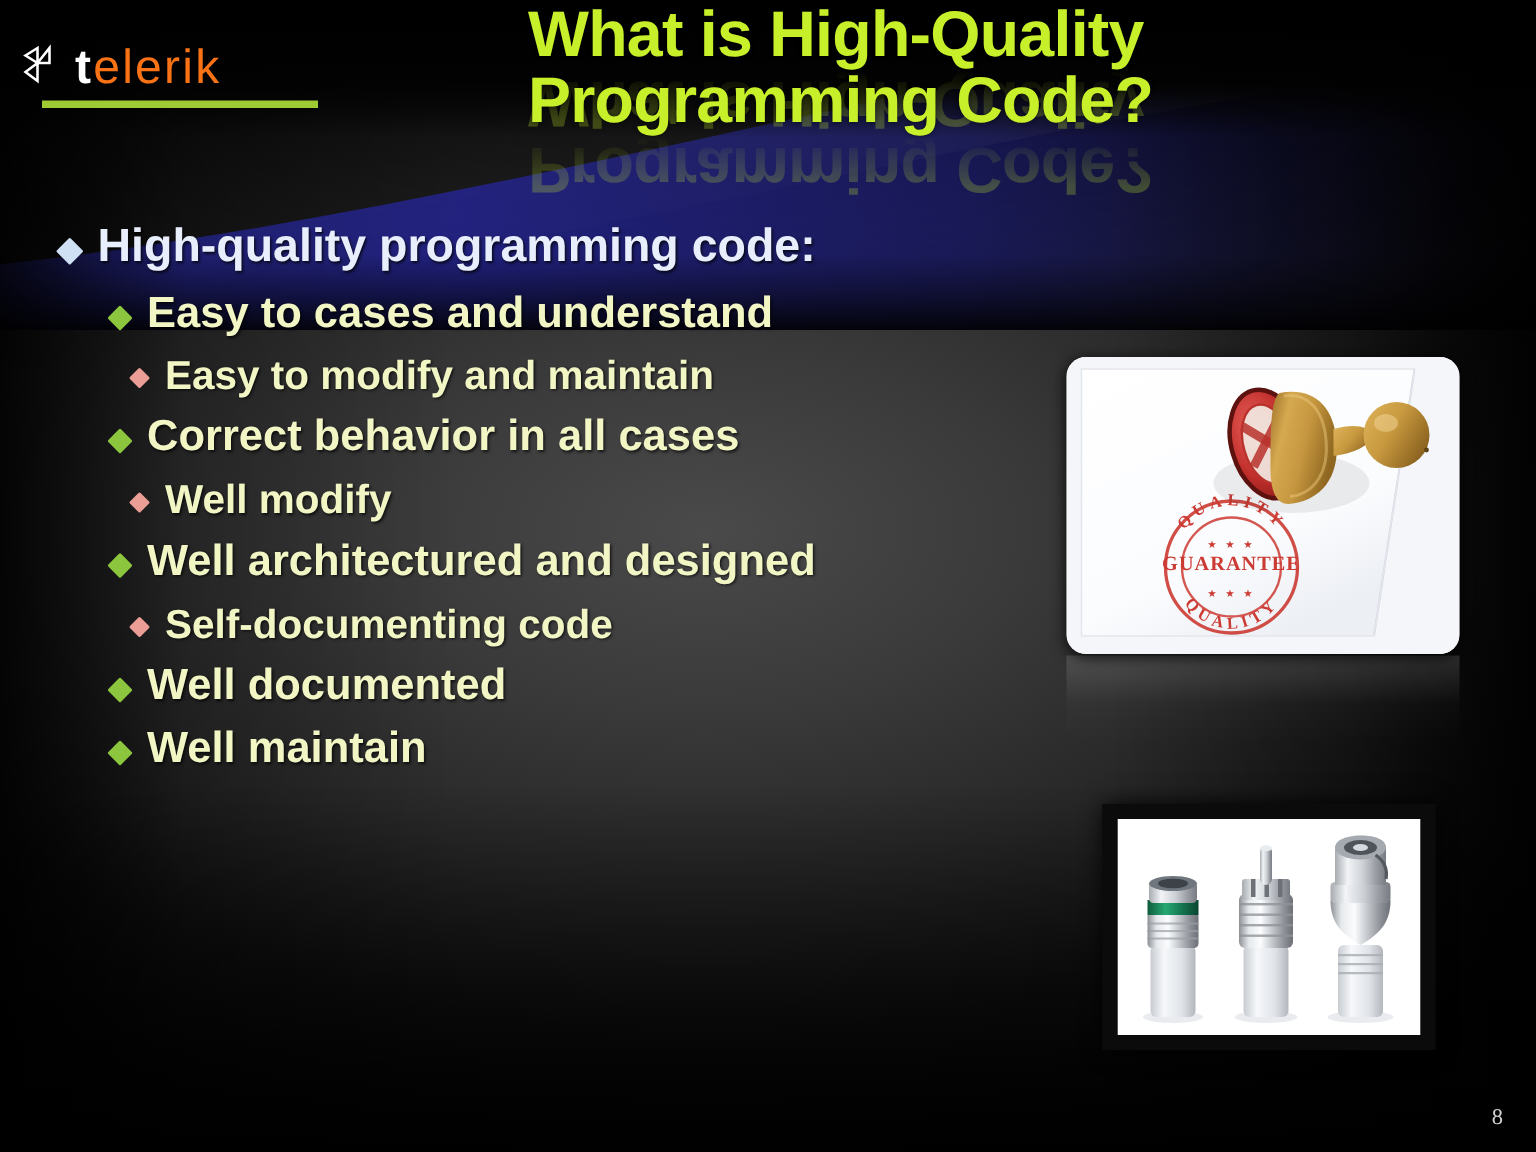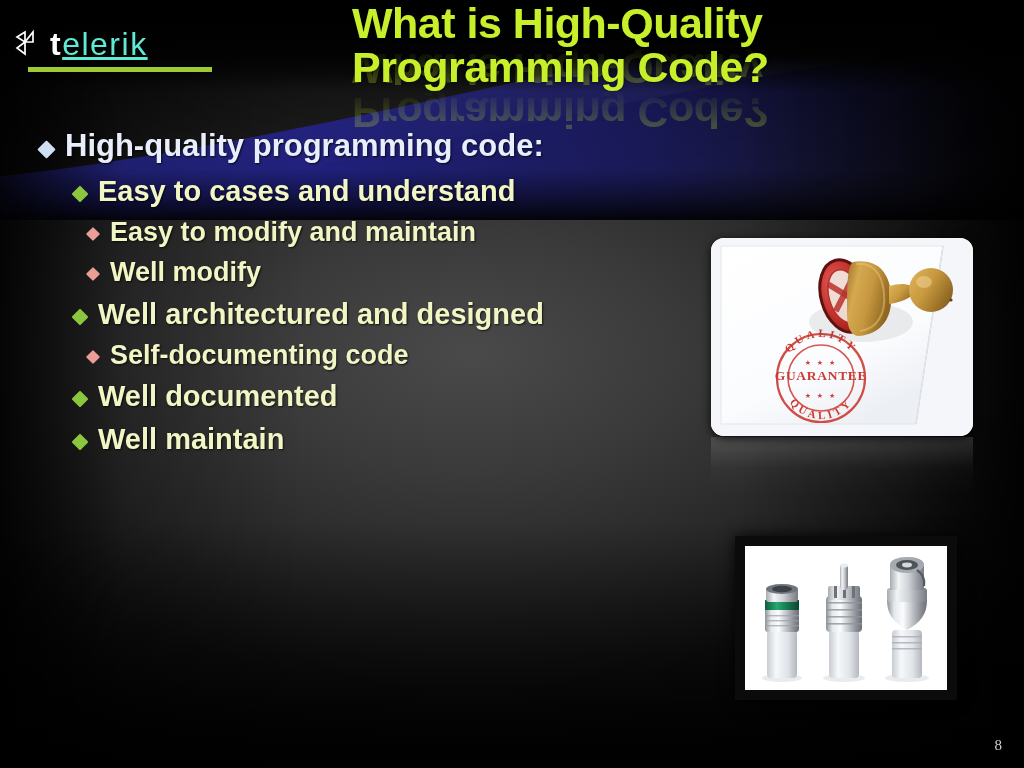--- a/index.html
+++ b/index.html
@@ -69,21 +69,21 @@
     width: 30px;
     height: 30px;
     flex: 0 0 auto;
   }
   .logo-text {
     font-size: 32px;
     letter-spacing: 1.5px;
     line-height: 1;
   }
   .logo-text .t { color: #ffffff; font-weight: bold; }
-  .logo-text .rest { color: #5eead4; font-weight: normal; text-decoration: underline; }
+  .logo-text .rest { color: #f97316; font-weight: normal; }
   .logo-rule {
     margin-top: 3px;
     margin-left: 14px;
     width: 184px;
     height: 5px;
     background: #9ecb34;
   }
 
   
   .title-wrap {
@@ -112,21 +112,21 @@
     -webkit-mask-image: linear-gradient(to top, rgba(0,0,0,0) 0%, rgba(0,0,0,0.85) 80%);
     mask-image: linear-gradient(to top, rgba(0,0,0,0) 0%, rgba(0,0,0,0.85) 80%);
     pointer-events: none;
     text-shadow: none;
   }
 
   
   .body {
     position: absolute;
     left: 0;
-    top: 130px;
+    top: 148px;
     width: 720px;
     z-index: 7;
   }
   .bullet {
     display: flex;
     align-items: flex-start;
     gap: 12px;
   }
   .dia {
     flex: 0 0 auto;
@@ -287,20 +287,24 @@
       <span class="dia"></span>
       <span class="btext">High-quality programming code:</span>
     </div>
     <div class="bullet lvl2">
       <span class="dia"></span>
       <span class="btext">Easy to cases and understand</span>
     </div>
     <div class="bullet lvl3">
       <span class="dia"></span>
       <span class="btext">Easy to modify and maintain</span>
+    </div>
+    <div class="bullet lvl2">
+      <span class="dia"></span>
+      <span class="btext">Correct behavior in all cases</span>
     </div>
     <div class="bullet lvl3">
       <span class="dia"></span>
       <span class="btext">Well modify</span>
     </div>
     <div class="bullet lvl2">
       <span class="dia"></span>
       <span class="btext">Well architectured and designed</span>
     </div>
     <div class="bullet lvl3">

